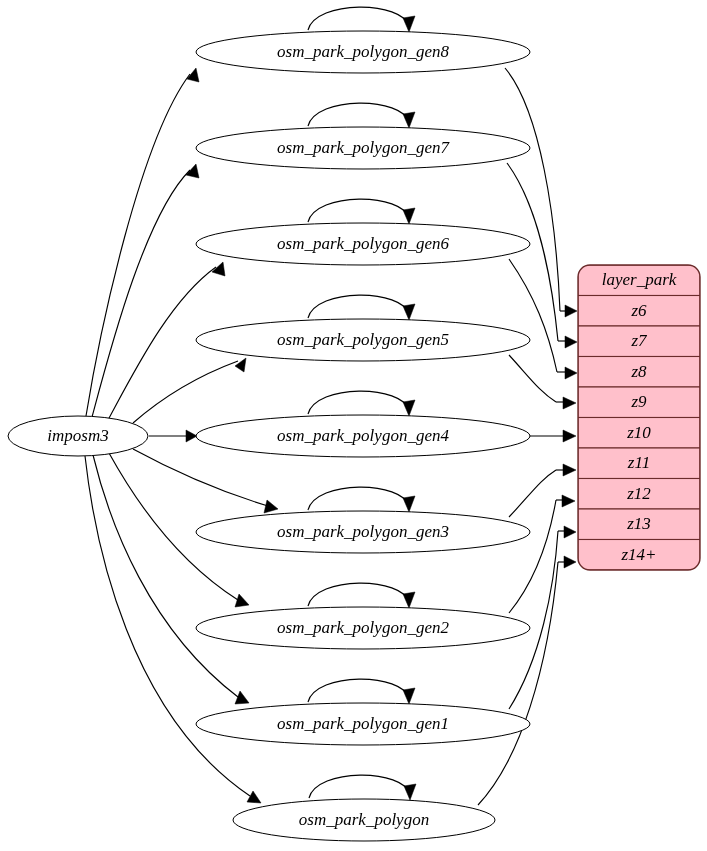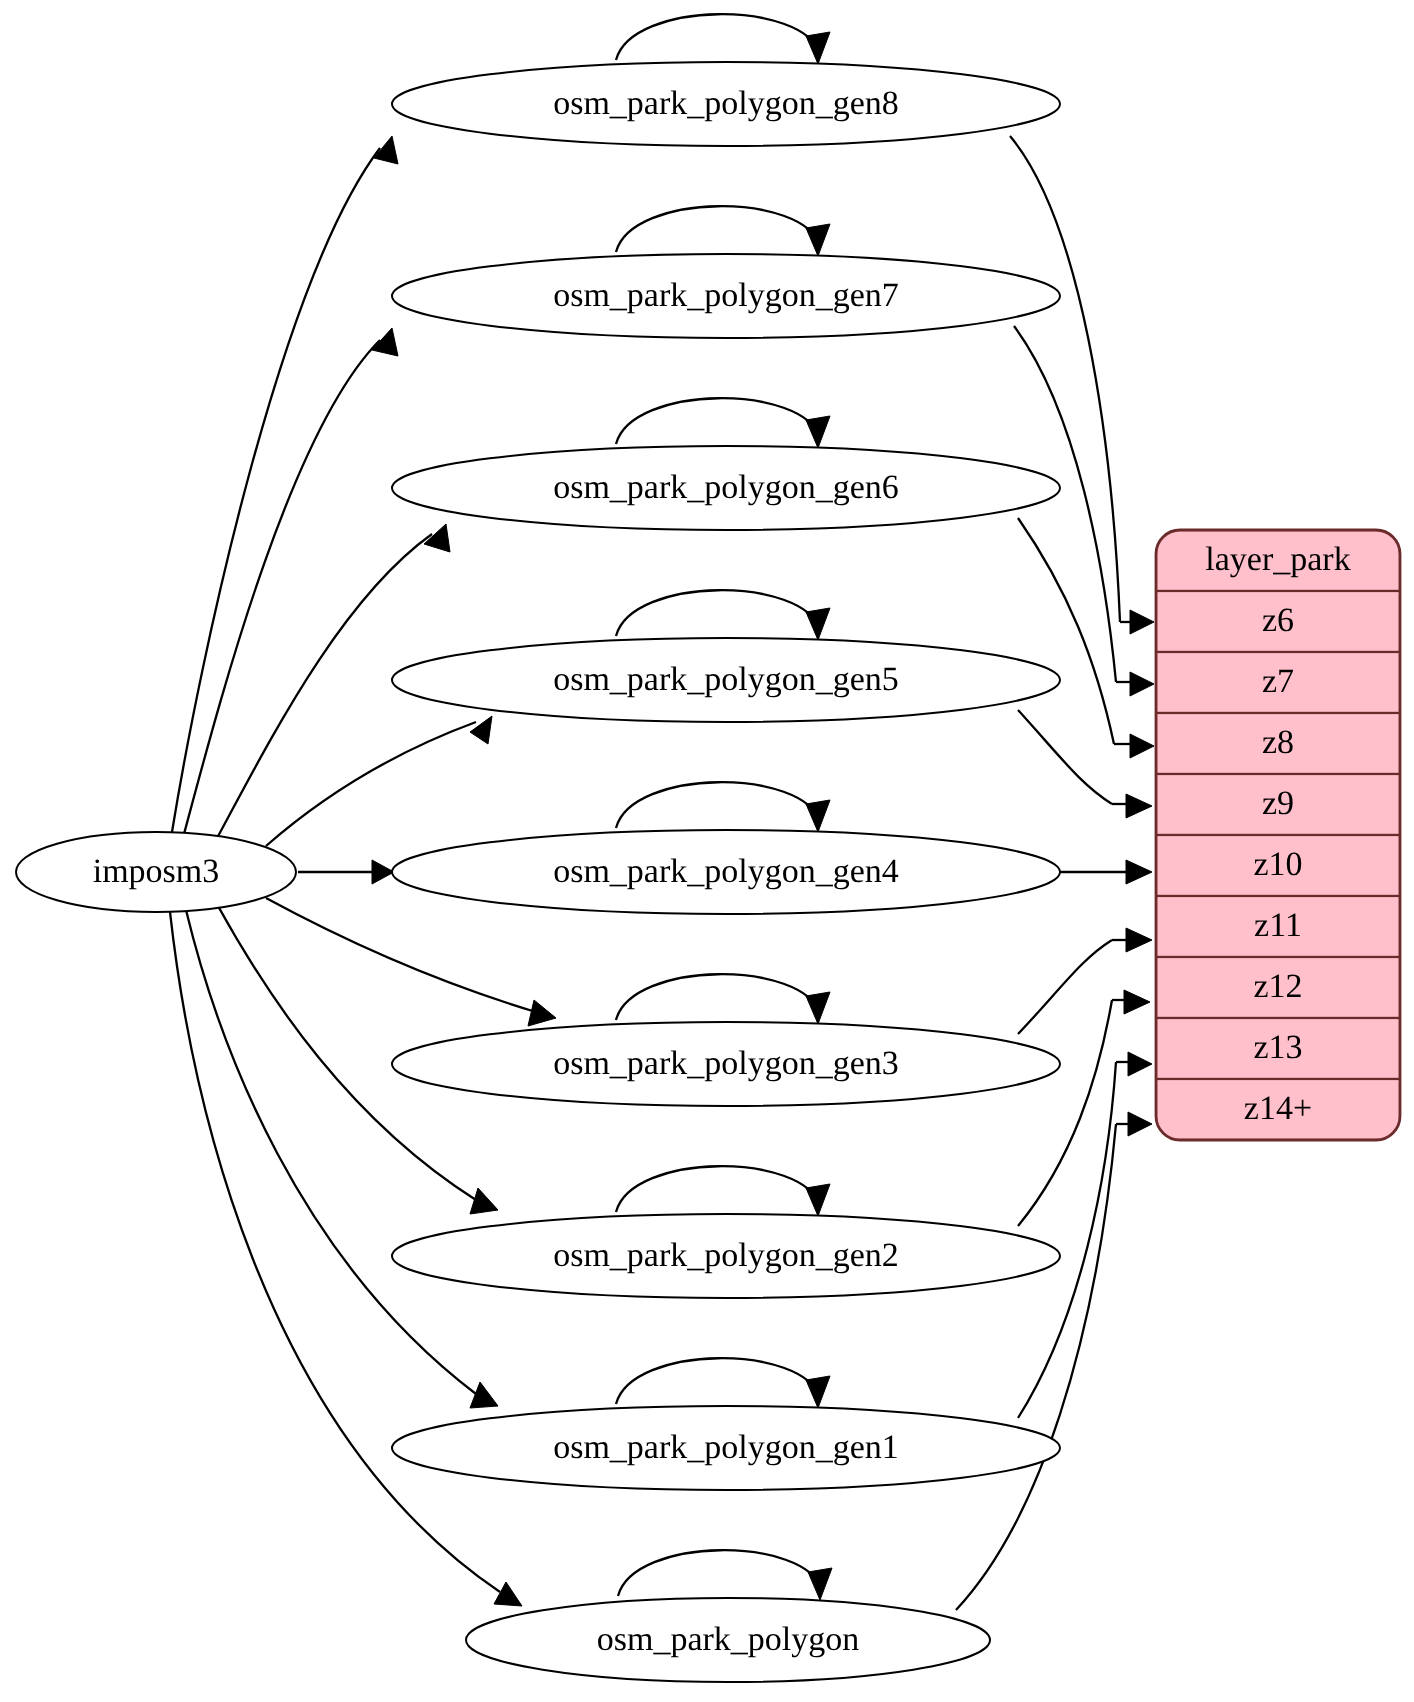--- a/index.html
+++ b/index.html
@@ -9,20 +9,21 @@
   }
   body {
     font-family: "Liberation Serif", "DejaVu Serif", serif;
   }
   #canvas {
     position: relative;
     width: 707px;
     height: 851px;
     background: #ffffff;
     overflow: hidden;
+    font-style: italic;
   }
   svg#graph {
     position: absolute;
     top: 0; left: 0;
     width: 707px;
     height: 851px;
   }
   .node-ellipse {
     fill: #ffffff;
     stroke: #000000;

